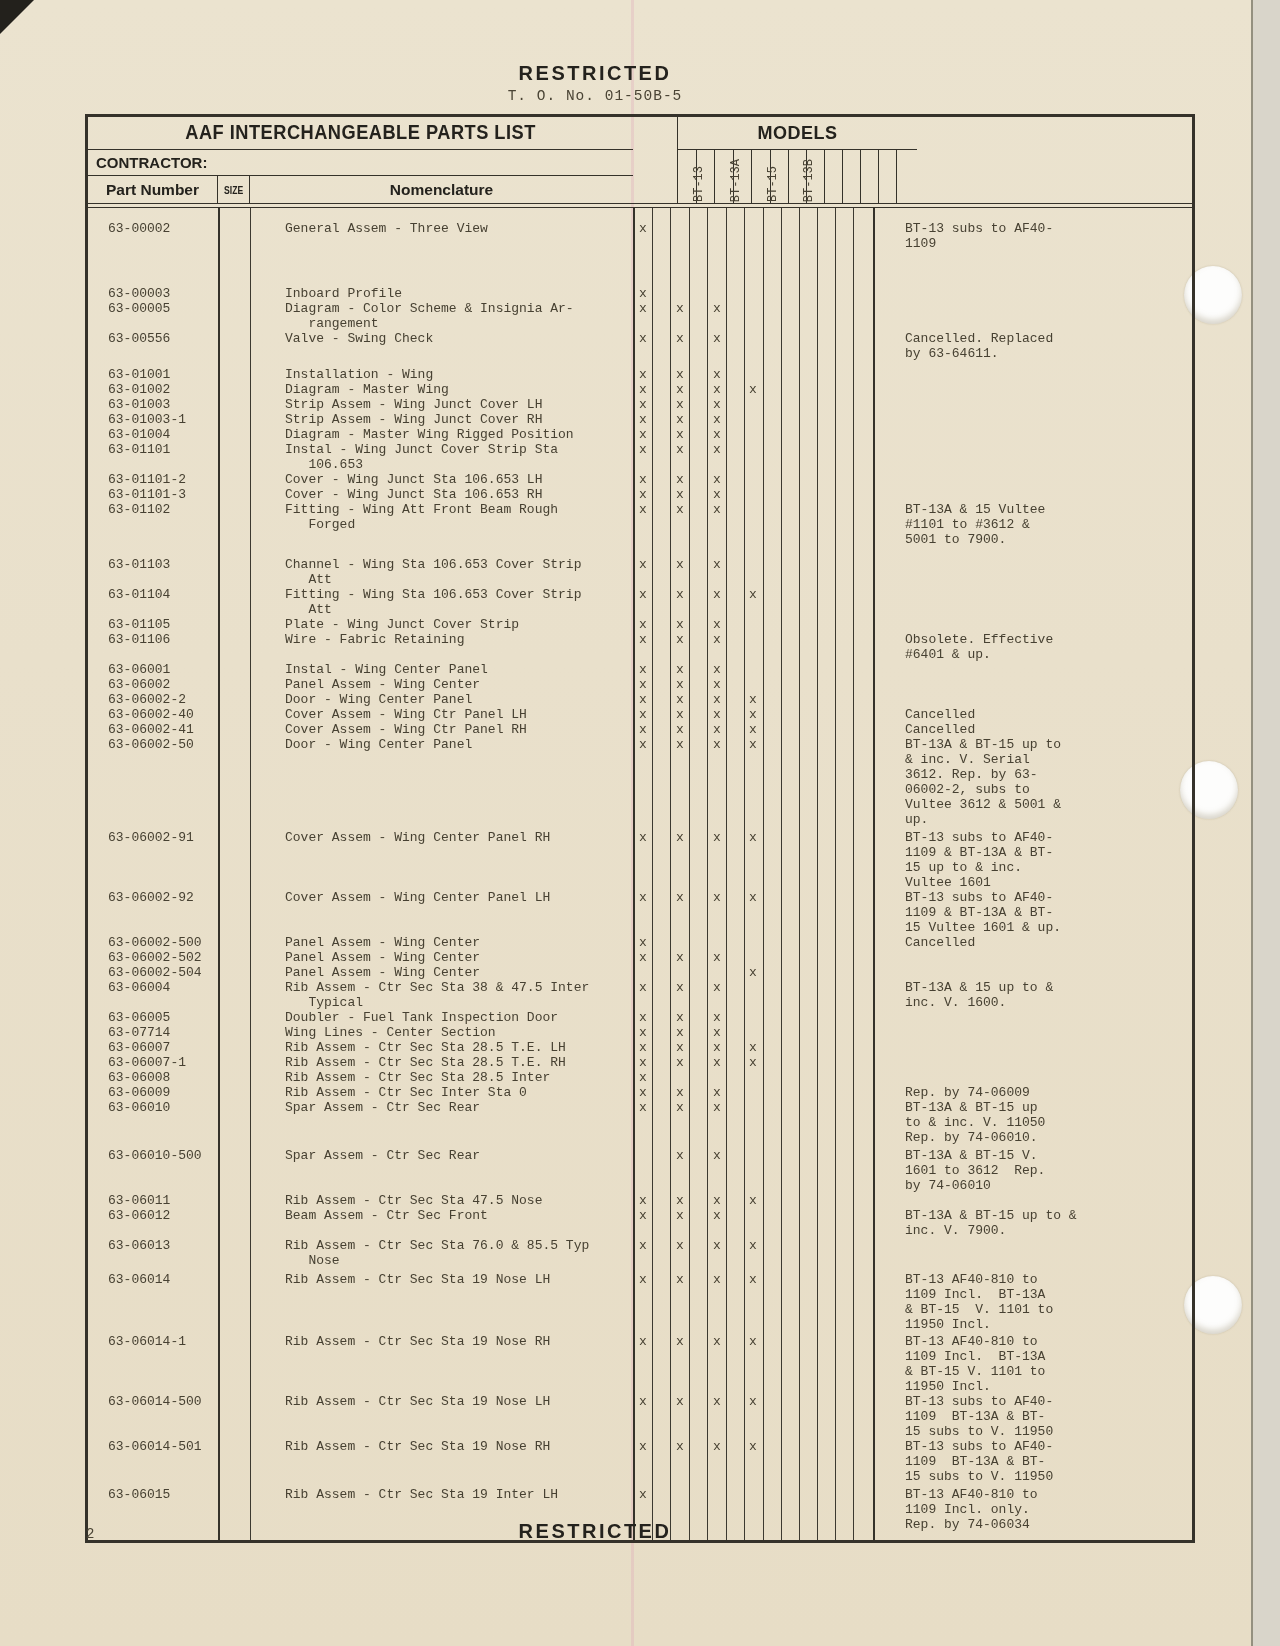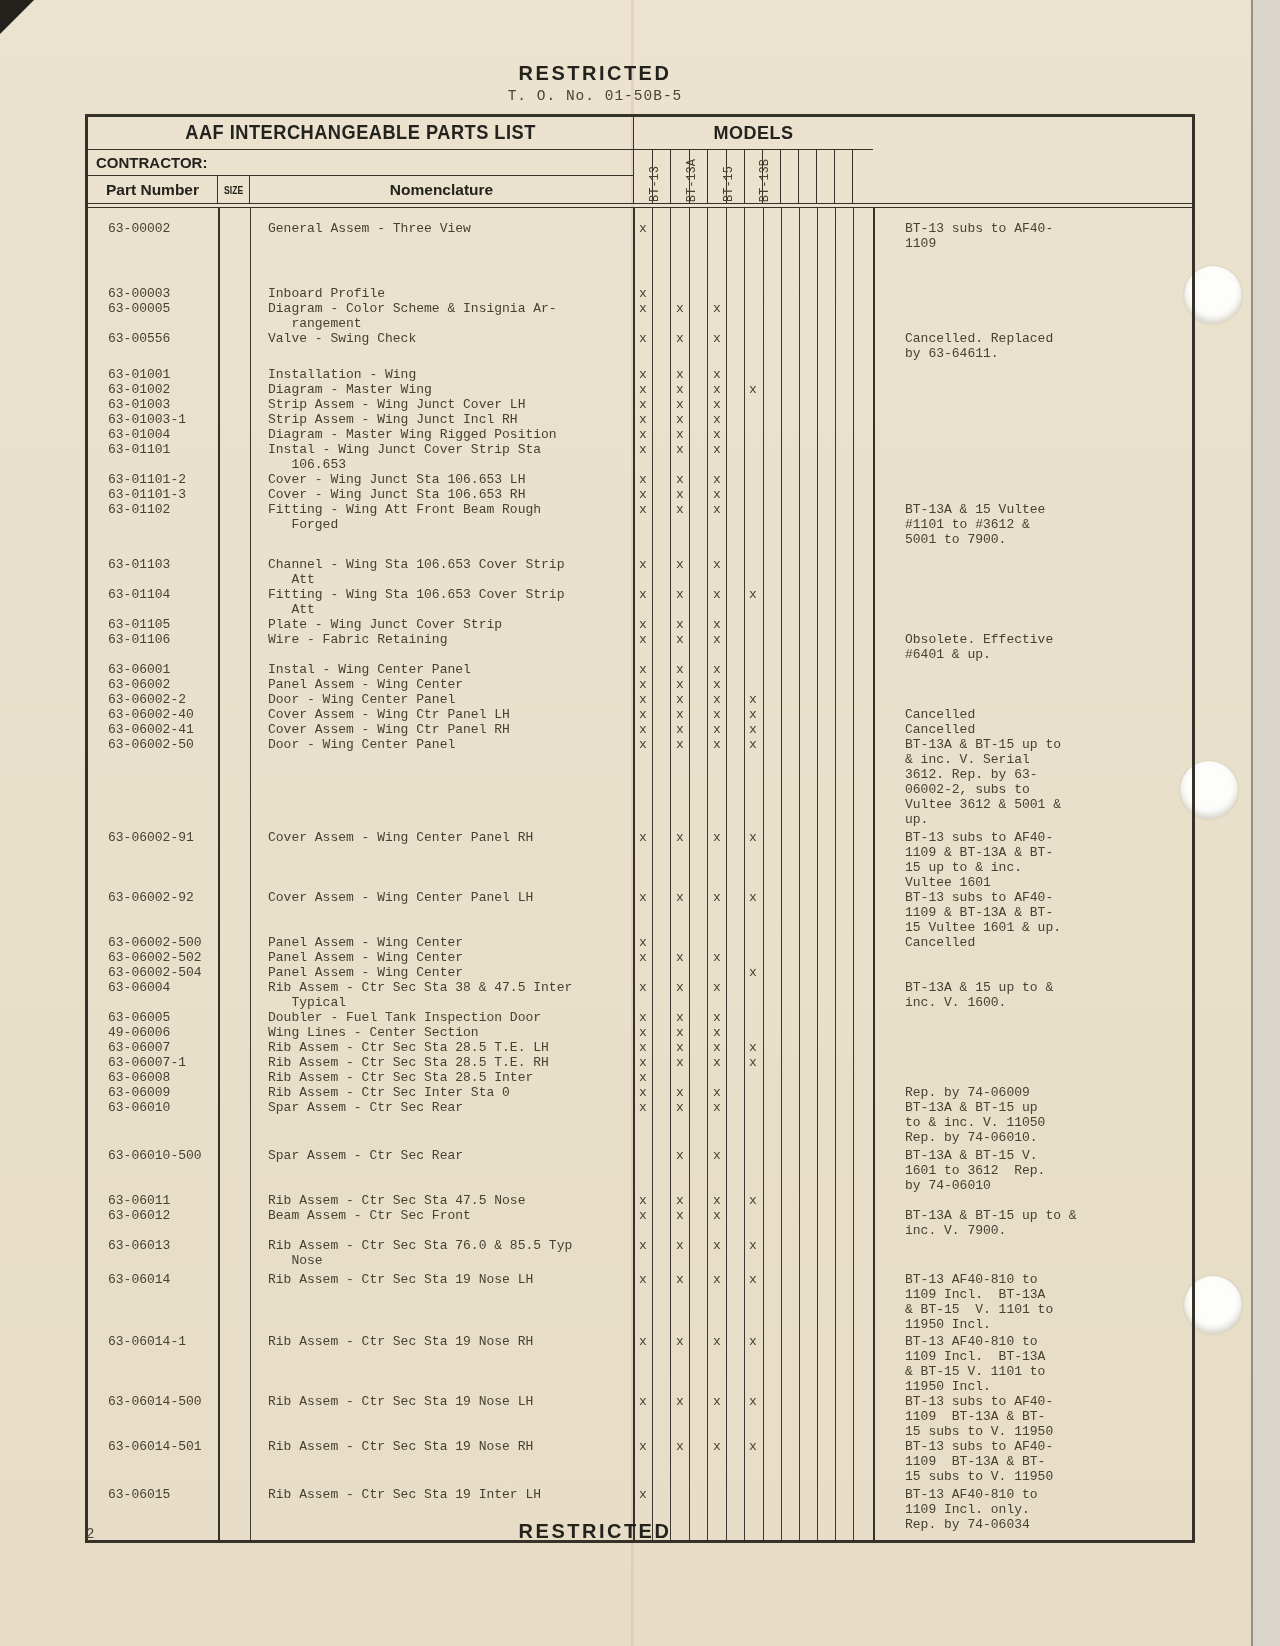--- a/index.html
+++ b/index.html
@@ -42,42 +42,42 @@
   .h-contractor{height:26px;border-bottom:1.5px solid #35322a;display:flex;align-items:center;box-sizing:border-box;padding-left:8px;}
   .h-contractor span{font-size:15px;}
   .h-cols{height:27px;display:flex;box-sizing:border-box;}
   .h-part{width:130px;border-right:1.5px solid #35322a;display:flex;align-items:center;justify-content:center;box-sizing:border-box;}
   .h-part span{font-size:15.5px;}
   .h-size{width:32px;border-right:1.5px solid #35322a;display:flex;align-items:center;justify-content:center;box-sizing:border-box;}
   .h-size span{font-size:10.5px;transform:scaleX(.82);}
   .h-nomen{flex:1;display:flex;align-items:center;justify-content:center;}
   .h-nomen span{font-size:15.5px;}
 
-  .th-models{width:240px;border-left:1.5px solid #35322a;box-sizing:border-box;}
+  .th-models{width:240px;border-left:1.5px solid #35322a;box-sizing:border-box;margin-left:44px;}
   .m-title{height:33px;border-bottom:1.5px solid #35322a;display:flex;align-items:center;justify-content:center;box-sizing:border-box;}
   .m-title span{font-size:18px;letter-spacing:.5px;transform:scaleY(1.05);}
   .m-cols{height:53px;display:flex;}
   .m-col{box-sizing:border-box;border-right:1px solid #35322a;position:relative;overflow:visible;}
   .m-col:last-child{border-right:none;}
   .vlabel{position:absolute;left:50%;bottom:1px;transform:translateX(-50%) ;
     writing-mode:vertical-rl;text-orientation:mixed;rotate:180deg;
     font-size:12px;color:#474132;white-space:nowrap;line-height:1;}
   .th-remarks{width:319px;border-left:1.5px solid #35322a;box-sizing:border-box;text-align:center;}
   .r-title{font-size:17px;margin-top:8px;transform:scaleY(1.05);}
   .r-sub{font-size:12.5px;line-height:17px;margin-top:6px;white-space:pre-line;transform:scaleX(.97);}
 
   .dblrule{height:3px;border-top:1.5px solid #35322a;border-bottom:1.5px solid #35322a;}
 
   .tbody{position:relative;padding-top:13px;padding-bottom:8px;}
   .vline{position:absolute;top:0;bottom:0;width:1px;background:#3c3930;}
   .vline.thick{width:2px;background:#35322a;}
   .row{position:relative;}
   .row span{position:absolute;top:0;font-size:13px;line-height:15px;white-space:pre;}
   .c-part{left:20px;}
-  .c-nomen{left:180px;}
+  .c-nomen{left:197px;}
   .c-x{transform:translateX(-50%);}
   .c-remark{left:817px;}
 
   .footer{position:absolute;left:0;top:1520px;width:1190px;text-align:center;}
   .page-num{position:absolute;left:86px;top:1526px;font-size:14px;color:#4a4435;}
 </style>
 </head>
 <body>
 
 <div class="page">
@@ -208,21 +208,21 @@
         </div>
         <div class="row" style="height: 15px;">
           <span class="c-part">63-01003</span>
           <span class="c-nomen">Strip Assem - Wing Junct Cover LH</span>
           <span class="c-x" style="left: 555px;">x</span>
           <span class="c-x" style="left: 592px;">x</span>
           <span class="c-x" style="left: 629px;">x</span>
         </div>
         <div class="row" style="height: 15px;">
           <span class="c-part">63-01003-1</span>
-          <span class="c-nomen">Strip Assem - Wing Junct Incl RH</span>
+          <span class="c-nomen">Strip Assem - Wing Junct Cover RH</span>
           <span class="c-x" style="left: 555px;">x</span>
           <span class="c-x" style="left: 592px;">x</span>
           <span class="c-x" style="left: 629px;">x</span>
         </div>
         <div class="row" style="height: 15px;">
           <span class="c-part">63-01004</span>
           <span class="c-nomen">Diagram - Master Wing Rigged Position</span>
           <span class="c-x" style="left: 555px;">x</span>
           <span class="c-x" style="left: 592px;">x</span>
           <span class="c-x" style="left: 629px;">x</span>
@@ -399,21 +399,21 @@
 inc. V. 1600.</span>
         </div>
         <div class="row" style="height: 15px;">
           <span class="c-part">63-06005</span>
           <span class="c-nomen">Doubler - Fuel Tank Inspection Door</span>
           <span class="c-x" style="left: 555px;">x</span>
           <span class="c-x" style="left: 592px;">x</span>
           <span class="c-x" style="left: 629px;">x</span>
         </div>
         <div class="row" style="height: 15px;">
-          <span class="c-part">49-06006</span>
+          <span class="c-part">63-07714</span>
           <span class="c-nomen">Wing Lines - Center Section</span>
           <span class="c-x" style="left: 555px;">x</span>
           <span class="c-x" style="left: 592px;">x</span>
           <span class="c-x" style="left: 629px;">x</span>
         </div>
         <div class="row" style="height: 15px;">
           <span class="c-part">63-06007</span>
           <span class="c-nomen">Rib Assem - Ctr Sec Sta 28.5 T.E. LH</span>
           <span class="c-x" style="left: 555px;">x</span>
           <span class="c-x" style="left: 592px;">x</span>

